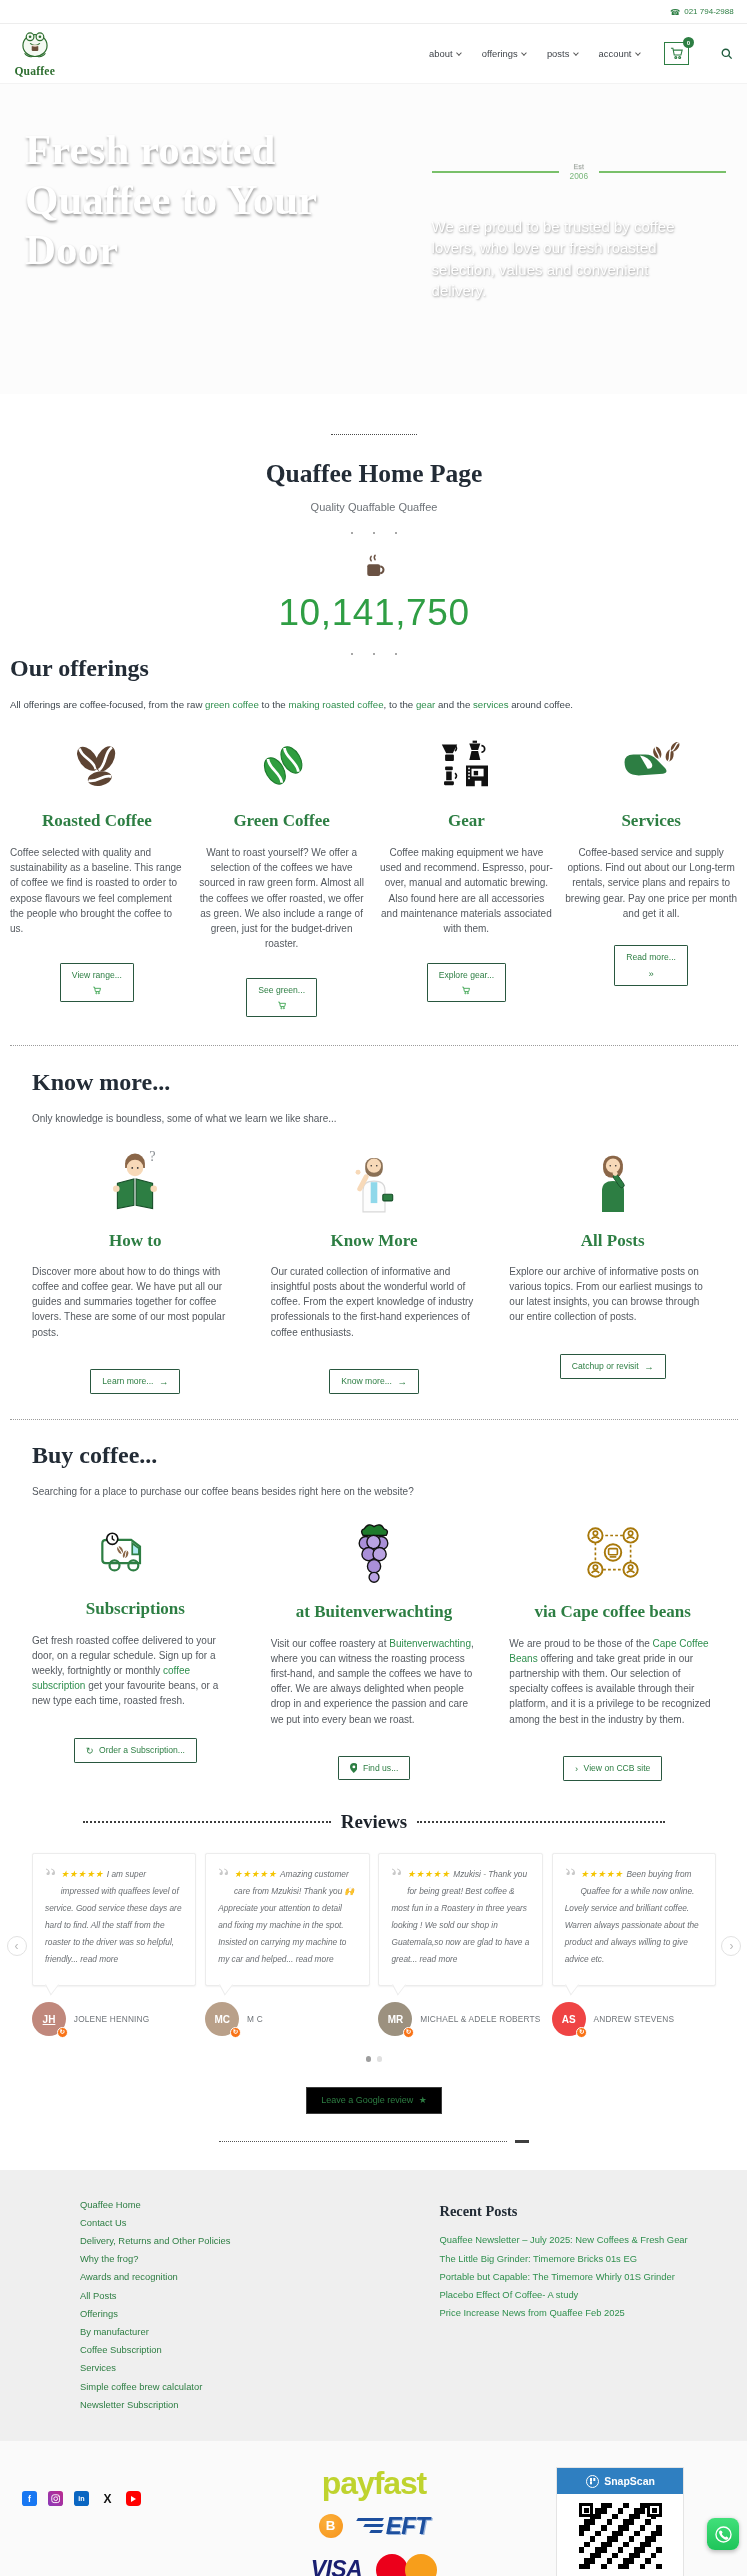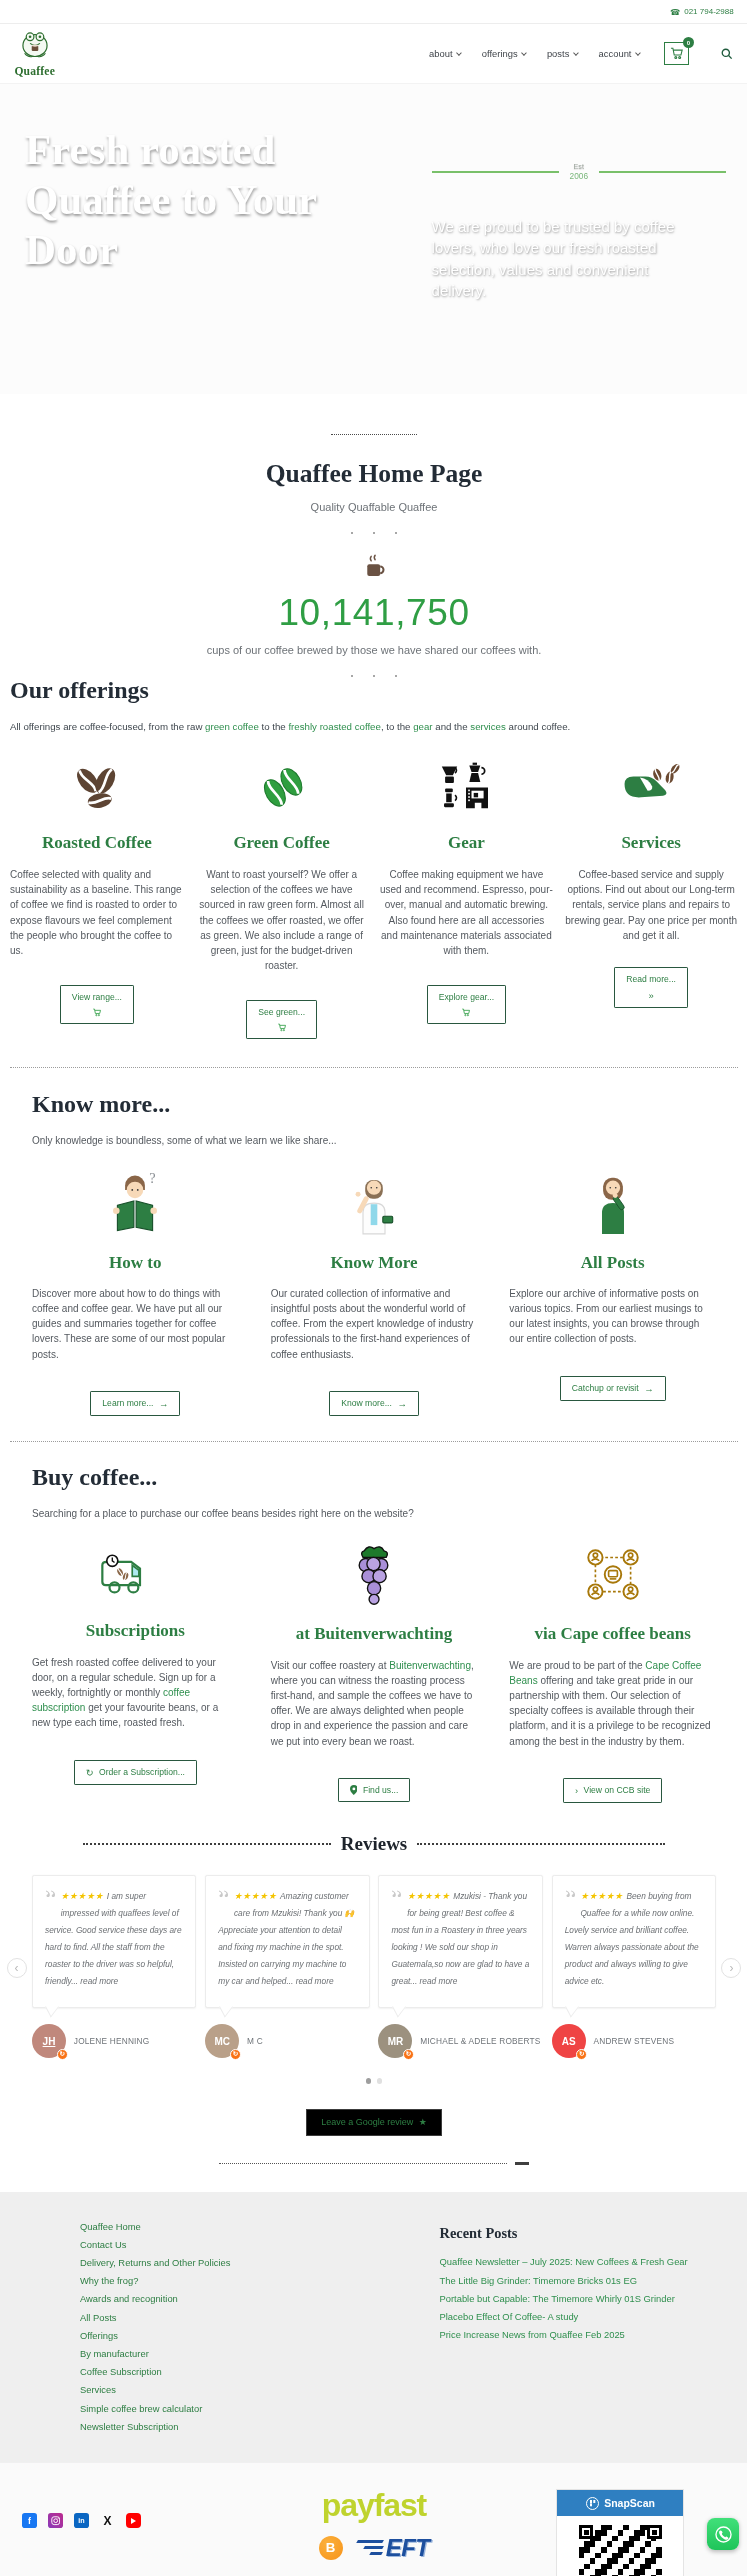--- a/index.html
+++ b/index.html
@@ -255,31 +255,30 @@
   <div class="mug-wrap">
     <span>
       <svg width="28" height="28" viewBox="0 0 50 50">
         <path d="M20 6 q-3 4 0 8 M27 4 q-3 4 0 8" stroke="#6a5243" stroke-width="2.6" fill="none" stroke-linecap="round"></path>
         <rect x="13" y="20" width="23" height="21" rx="3.5" fill="#6a5243"></rect>
         <path d="M36 24 a6 6 0 0 1 0 12" stroke="#6a5243" stroke-width="3.6" fill="none"></path>
       </svg>
     </span>
   </div>
   <div class="counter-number">10,141,750</div>
-  <div class="counter-caption">cups of our coffee brewed by those we have shared our coffees with.</div>
   <div class="dots">
       <i></i>
       <i></i>
       <i></i>
     </div>
 </div>
 
 <div class="offerings container">
   <h2 class="section-title serif">Our offerings</h2>
-  <p class="offer-intro"><span>All offerings are coffee-focused, from the raw </span><span class="txt-link">green coffee</span><span> to the </span><span class="txt-link">freshly roasted coffee</span><span>, to the </span><span class="txt-link">gear</span><span> and the </span><span class="txt-link">services</span><span> around coffee.</span></p>
+  <p class="offer-intro"><span>All offerings are coffee-focused, from the raw </span><span class="txt-link">green coffee</span><span> to the </span><span class="txt-link">making roasted coffee</span><span>, to the </span><span class="txt-link">gear</span><span> and the </span><span class="txt-link">services</span><span> around coffee.</span></p>
   <div class="offer-grid">
 
     <div class="offer-card">
       <div class="offer-icon">
         <svg width="55" height="55" viewBox="0 0 100 100">
           <g transform="rotate(-38 34 36)">
               <ellipse cx="34" cy="36" rx="15" ry="25" fill="#5d4433"></ellipse>
               <path d="M34 12 C26 26 42 46 34 60" stroke="#fff" stroke-width="5" fill="none"></path>
             </g>
           <g transform="rotate(30 66 36)">
@@ -542,21 +541,21 @@
               <path d="M21 96 q7 -7 14 0" stroke-width="3"></path>
             <circle cx="92" cy="90" r="13" stroke-width="3.5" fill="#fff"></circle>
               <circle cx="92" cy="86" r="4" stroke-width="3"></circle>
               <path d="M85 96 q7 -7 14 0" stroke-width="3"></path>
             <circle cx="60" cy="59" r="15" stroke-width="3.5" fill="#fff"></circle>
             <rect x="52" y="52" width="16" height="11" rx="2" stroke-width="3"></rect>
               <path d="M54 67 h12" stroke-width="3"></path>
           </svg>
         </div>
         <h3 class="card-title">via Cape coffee beans</h3>
-        <p class="card-text left"><span>We are proud to be part of the </span><span class="txt-link">Cape Coffee Beans</span><span> offering and take great pride in our partnership with them. Our selection of specialty coffees is available through their platform, and it is a privilege to be recognized among the best in the industry by them.</span></p>
+        <p class="card-text left"><span>We are proud to be those of the </span><span class="txt-link">Cape Coffee Beans</span><span> offering and take great pride in our partnership with them. Our selection of specialty coffees is available through their platform, and it is a privilege to be recognized among the best in the industry by them.</span></p>
         <button class="btn">
           <span class="arrow">›</span>
             <span>View on CCB site</span>
         </button>
       </div>
 
     </div>
   </div>
 </div>
 

